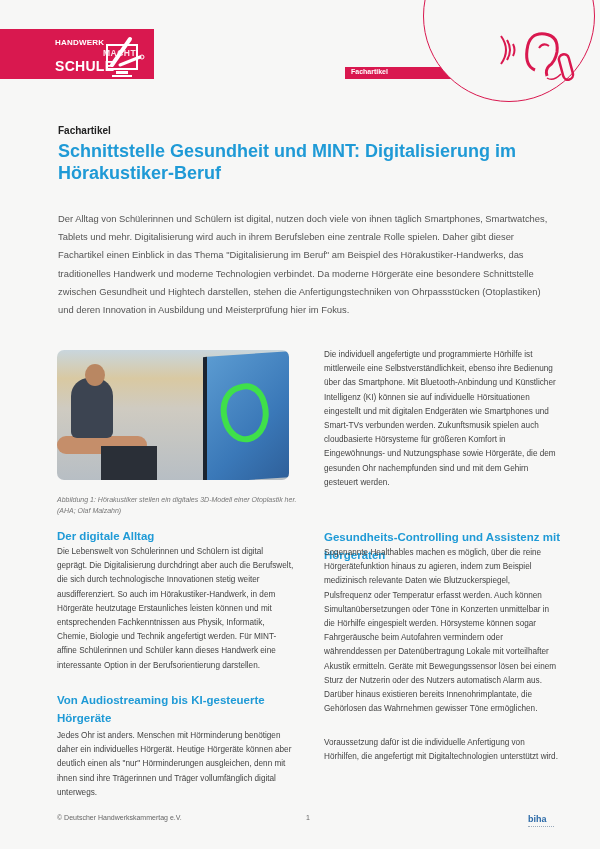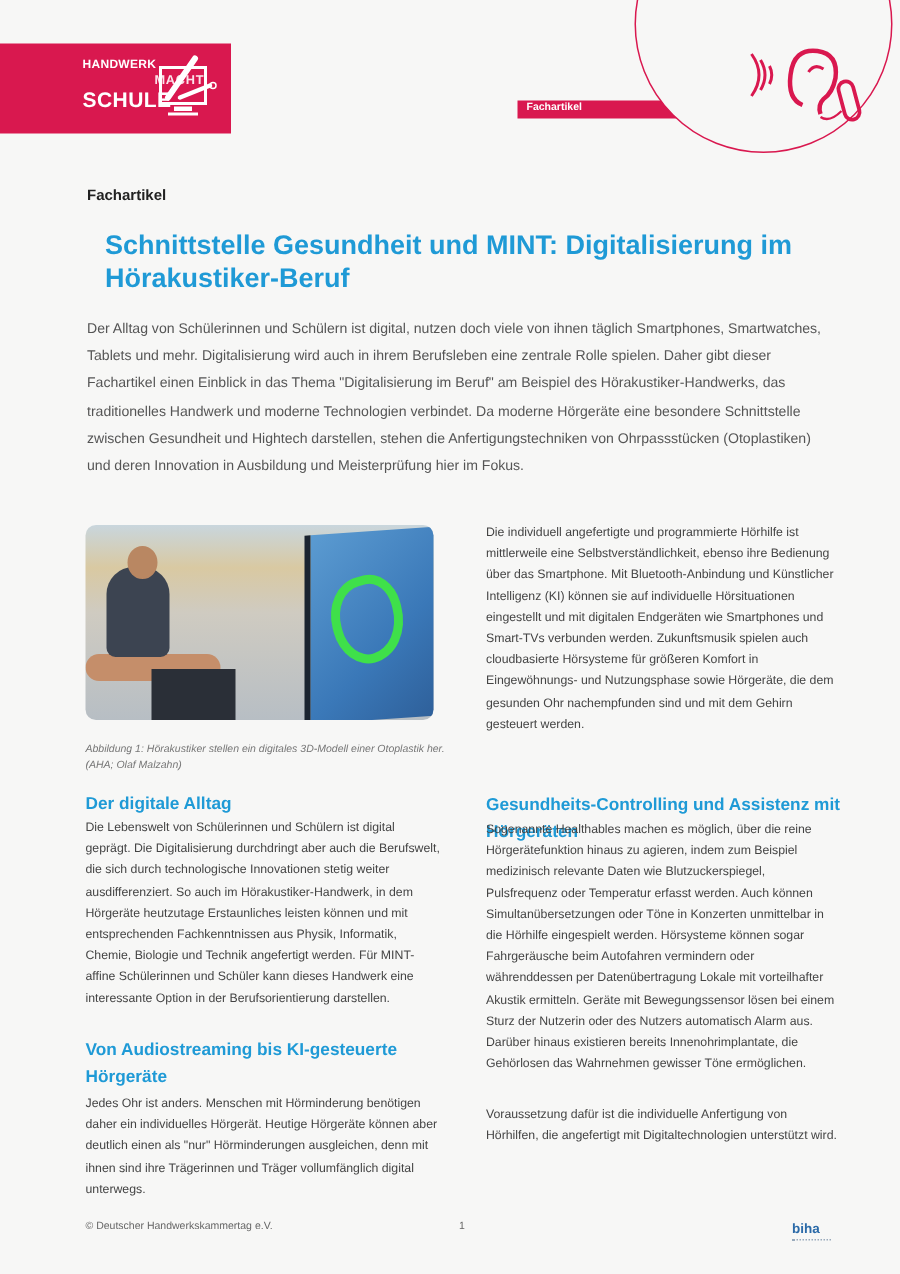--- a/index.html
+++ b/index.html
@@ -3,21 +3,21 @@
 <meta charset="utf-8">
 <style>
   html, body { margin:0; padding:0; }
   body {
     width:600px; height:849px; overflow:hidden; position:relative;
     background:#f7f7f6;
     font-family:"Liberation Sans", sans-serif;
     color:#444;
   }
   .logo-box {
-    position:absolute; left:0; top:29px; width:154px; height:60px;
+    position:absolute; left:0; top:29px; width:154px; height:50px;
     background:#d9184f;
   }
   .logo-text {
     position:absolute; left:55px; top:10px; color:#fff;
     font-family:"Liberation Sans", sans-serif; font-weight:bold; line-height:1;
   }
   .logo-text .l1 { font-size:8px; letter-spacing:0.2px; display:block; }
   .logo-text .l2 { font-size:8.5px; display:block; margin-top:2px; color:#fbe3ea; letter-spacing:0.5px;padding-left:48px; }
   .logo-text .l3 { font-size:14px; display:block; margin-top:1px; letter-spacing:0.3px; }
   .logo-icon { position:absolute; left:104px; top:6px; }
@@ -117,21 +117,21 @@
   <path d="M12 22 q6 10 0 20" fill="none" stroke="#d9184f" stroke-width="2"></path>
   <path d="M6 18 q10 14 0 28" fill="none" stroke="#d9184f" stroke-width="2"></path>
   <path d="M18 26 q3 6 0 12" fill="none" stroke="#d9184f" stroke-width="2"></path>
   <path d="M40 52 q-10 -4 -8 -20 q2 -18 18 -16 q14 2 12 18 q-2 10 -8 14 q-4 4 -2 10" fill="none" stroke="#d9184f" stroke-width="3"></path>
   <path d="M44 30 q4 -6 10 -2" fill="none" stroke="#d9184f" stroke-width="2"></path>
   <rect x="66" y="36" width="10" height="26" rx="5" fill="none" stroke="#d9184f" stroke-width="2.5" transform="rotate(-15 71 49)"></rect>
   <path d="M52 60 q6 4 14 -4" fill="none" stroke="#d9184f" stroke-width="1.5"></path>
 </svg>
 
 <div class="kicker">Fachartikel</div>
-<h1 class="title" style="margin:12px;">Schnittstelle Gesundheit und MINT: Digitalisierung im Hörakustiker-Beruf</h1>
+<h1 class="title" style="margin:0;">Schnittstelle Gesundheit und MINT: Digitalisierung im Hörakustiker-Beruf</h1>
 <p class="intro" style="margin:0;">Der Alltag von Schülerinnen und Schülern ist digital, nutzen doch viele von ihnen täglich Smartphones, Smartwatches, Tablets und mehr. Digitalisierung wird auch in ihrem Berufsleben eine zentrale Rolle spielen. Daher gibt dieser Fachartikel einen Einblick in das Thema "Digitalisierung im Beruf" am Beispiel des Hörakustiker-Handwerks, das traditionelles Handwerk und moderne Technologien verbindet. Da moderne Hörgeräte eine besondere Schnittstelle zwischen Gesundheit und Hightech darstellen, stehen die Anfertigungstechniken von Ohrpassstücken (Otoplastiken) und deren Innovation in Ausbildung und Meisterprüfung hier im Fokus.</p>
 
 <div class="photo" title="Hörakustiker arbeiten an einem Computer mit 3D-Modell einer Otoplastik">
   <div class="arm"></div>
   <div class="person"></div>
   <div class="head"></div>
   <div class="keyboard"></div>
   <div class="monitor"></div>
   <div class="blob"></div>
 </div>

